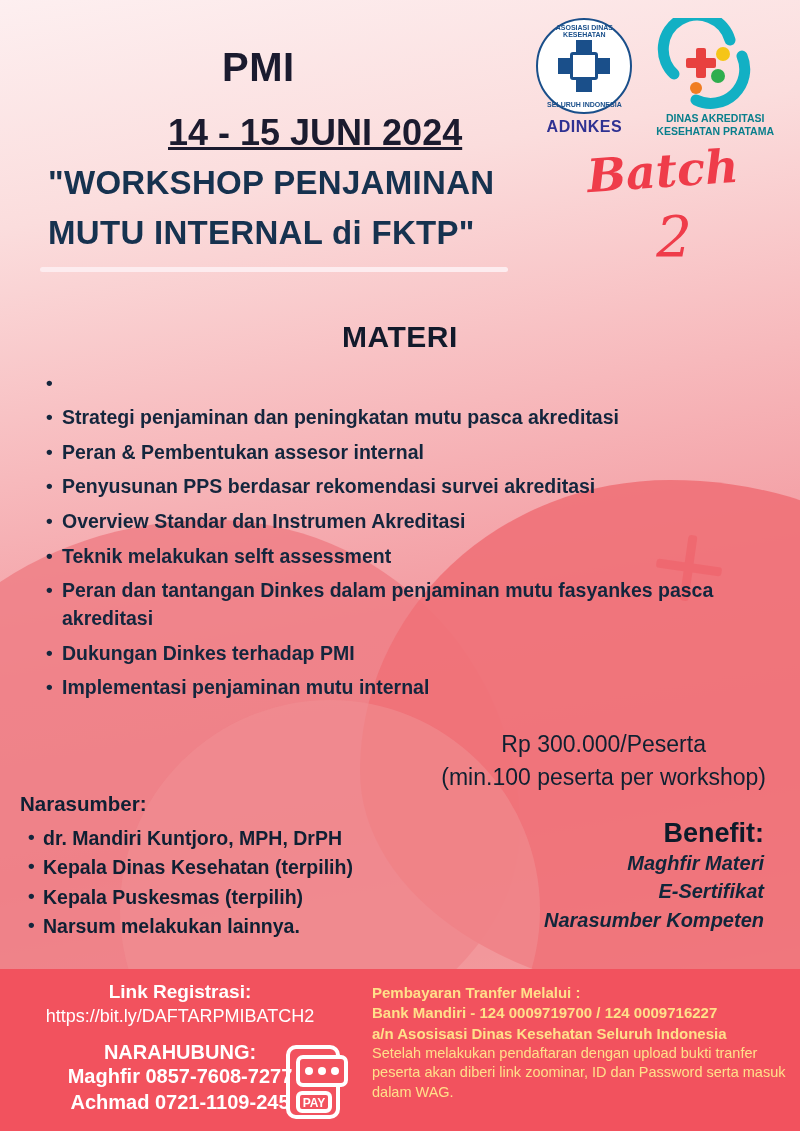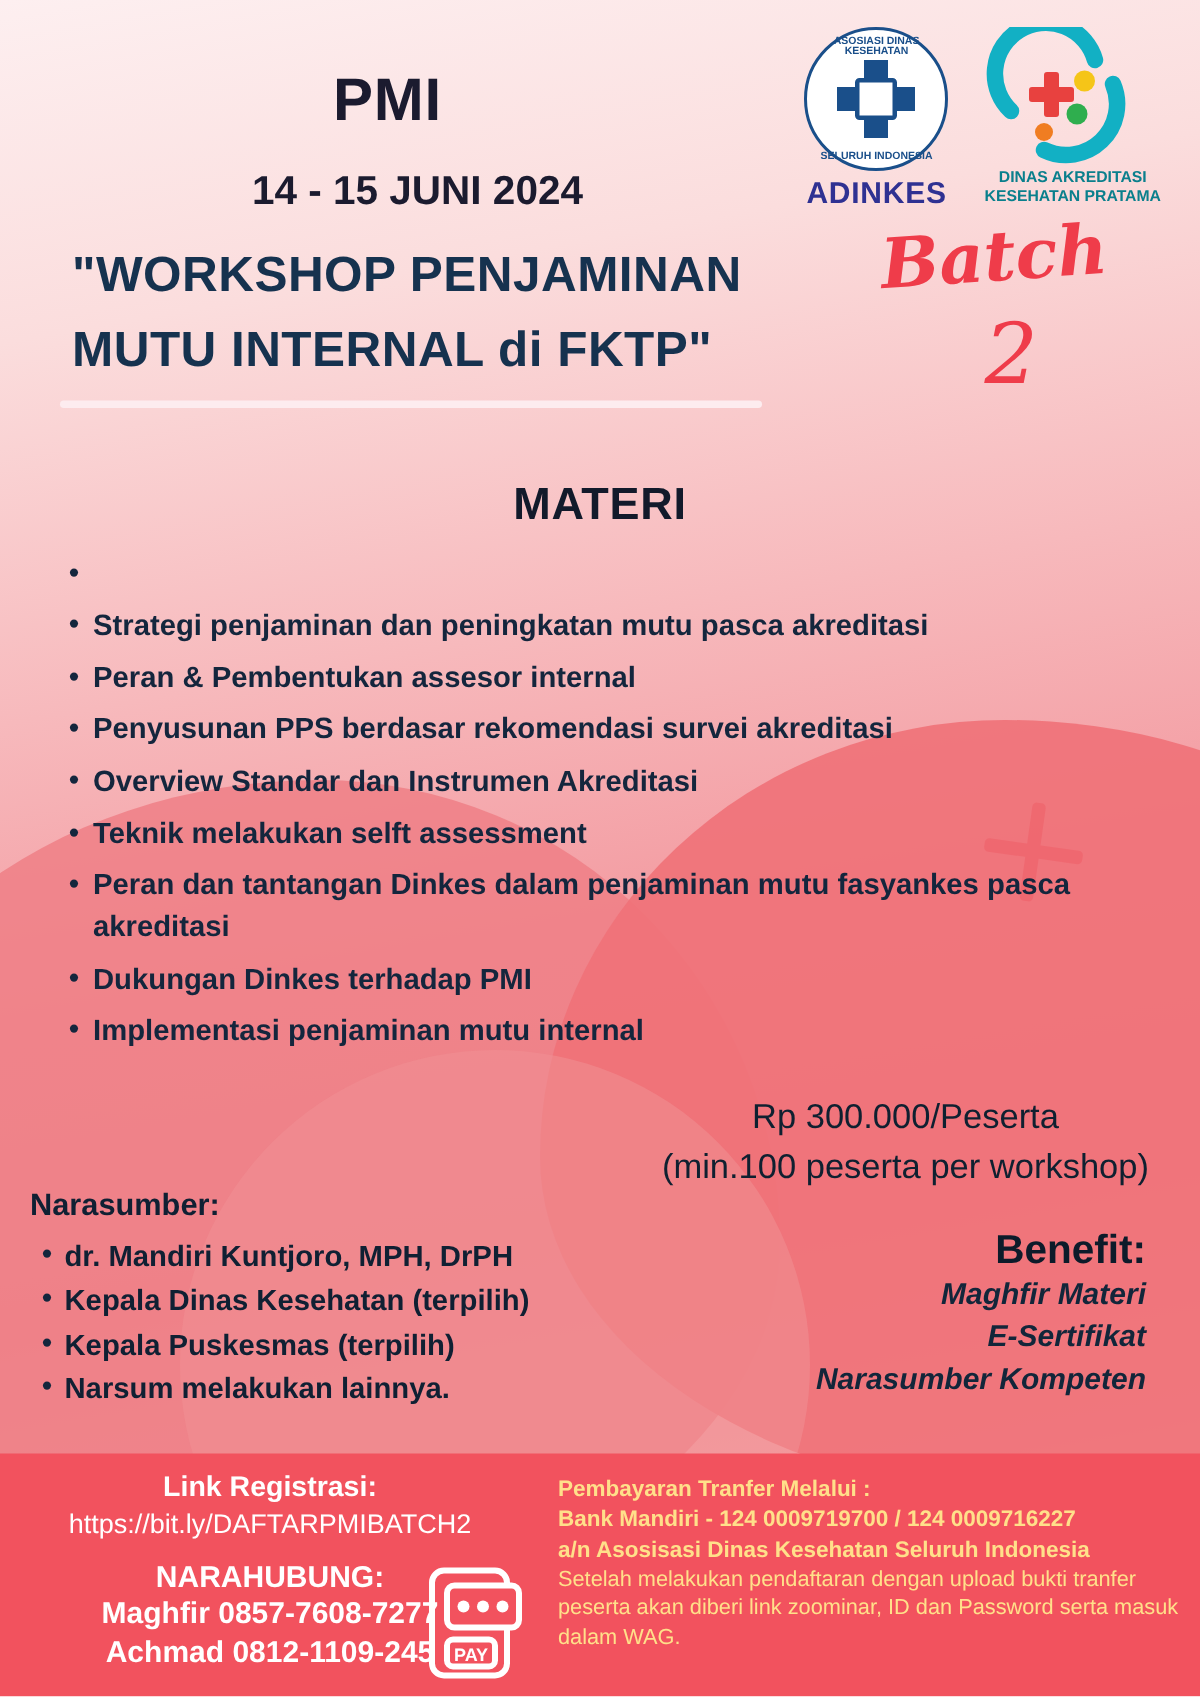--- a/index.html
+++ b/index.html
@@ -54,21 +54,21 @@
   .content { position: relative; z-index: 5; }
 
   
   .header { position: relative; height: 160px; }
   .pmi-title {
     position: absolute; left: 222px; top: 45px;
     font-size: 40px; font-weight: bold; color: #1b1b2f; letter-spacing: .5px;
   }
   .date-line {
     position: absolute; left: 168px; top: 112px;
-    font-size: 27px; font-weight: bold; color: #1b1b2f;
+    font-size: 36px; font-weight: bold; color: #1b1b2f; text-decoration: underline;
   }
   .logos { position: absolute; right: 26px; top: 18px; display: flex; gap: 24px; align-items: flex-start; }
   .logo-block { text-align: center; }
   .adinkes-mark {
     width: 96px; height: 96px; border-radius: 50%;
     border: 2px solid #1a4f8a;
     display: flex; align-items: center; justify-content: center;
     background: #ffffff;
     position: relative;
   }
@@ -82,21 +82,21 @@
   .adinkes-inner::after {
     content:""; position:absolute; left:50%; top:50%; transform:translate(-50%,-50%);
     width:22px; height:22px; background:#fff; border:3px solid #1a4f8a; border-radius:3px;
   }
   .ring-text {
     position: absolute; inset: 0; font-size: 7px; color: #1a4f8a; font-weight: bold;
   }
   .ring-text span { position: absolute; left: 0; right: 0; text-align: center; }
   .ring-top { top: 4px; }
   .ring-bot { bottom: 4px; }
-  .adinkes-label { margin-top: 4px; font-size: 20px; font-weight: bold; color: #2f3192; letter-spacing: .5px; }
+  .adinkes-label { margin-top: 4px; font-size: 16px; font-weight: bold; color: #2f3192; letter-spacing: .5px; }
   .kakp-mark { width: 100px; height: 92px; position: relative; }
   .kakp-label { font-size: 10.5px; font-weight: bold; color: #0a7f8c; line-height: 1.25; margin-top: 2px; }
 
   
   .title-wrap { position: relative; margin-top: 2px; height: 150px; }
   .ws-line1, .ws-line2 {
     font-size: 33px; font-weight: bold; color: #16324f; letter-spacing: .3px;
   }
   .ws-line1 { position: absolute; left: 48px; top: 2px; }
   .ws-line2 { position: absolute; left: 48px; top: 52px; }
@@ -295,21 +295,21 @@
       </div>
     </div>
   </div>
 
   <div class="footer">
     <div class="footer-left">
       <div class="reg-label">Link Registrasi:</div>
       <div class="reg-link">https://bit.ly/DAFTARPMIBATCH2</div>
       <div class="narahubung-title">NARAHUBUNG:</div>
       <div class="narahubung-line">Maghfir 0857-7608-7277</div>
-      <div class="narahubung-line">Achmad 0812-1109-245</div>
+      <div class="narahubung-line">Achmad 0721-1109-245</div>
     </div>
 
     <div class="phone-icon">
       <svg width="74" height="82" viewBox="0 0 74 82" aria-hidden="true">
         <rect x="6" y="6" width="50" height="70" rx="8" fill="none" stroke="#fff" stroke-width="4"></rect>
         <rect x="16" y="16" width="48" height="28" rx="5" fill="#f2525e" stroke="#fff" stroke-width="4"></rect>
         <circle cx="27" cy="30" r="4" fill="#fff"></circle>
         <circle cx="40" cy="30" r="4" fill="#fff"></circle>
         <circle cx="53" cy="30" r="4" fill="#fff"></circle>
         <rect x="16" y="52" width="32" height="18" rx="4" fill="#f2525e" stroke="#fff" stroke-width="4"></rect>

